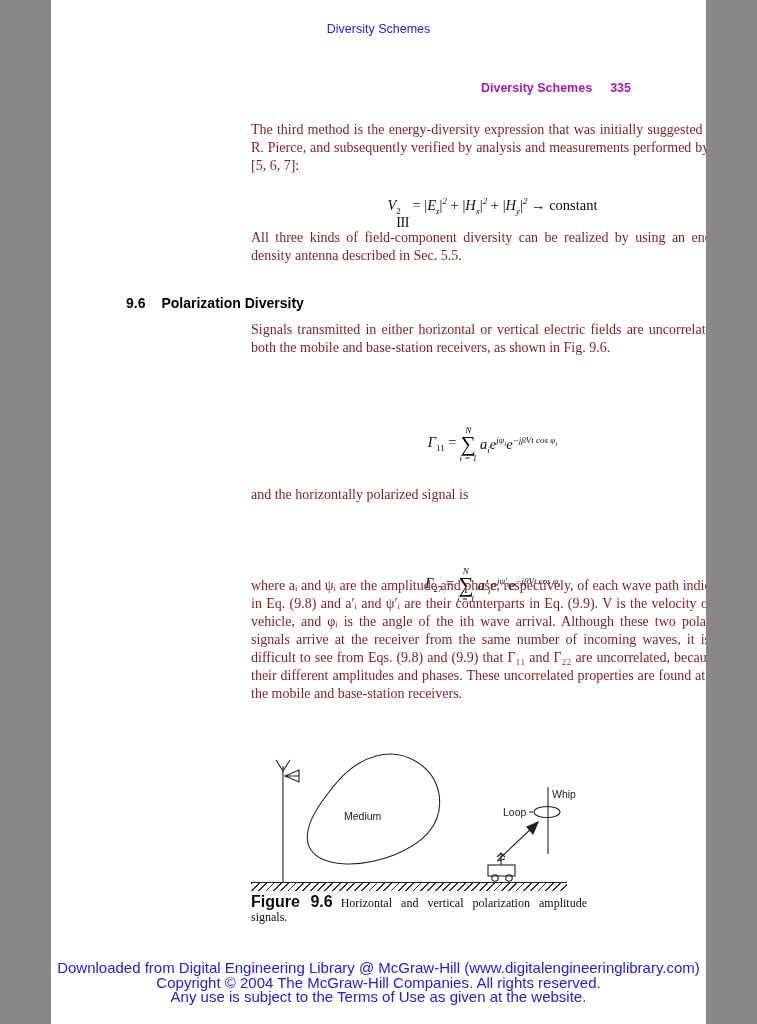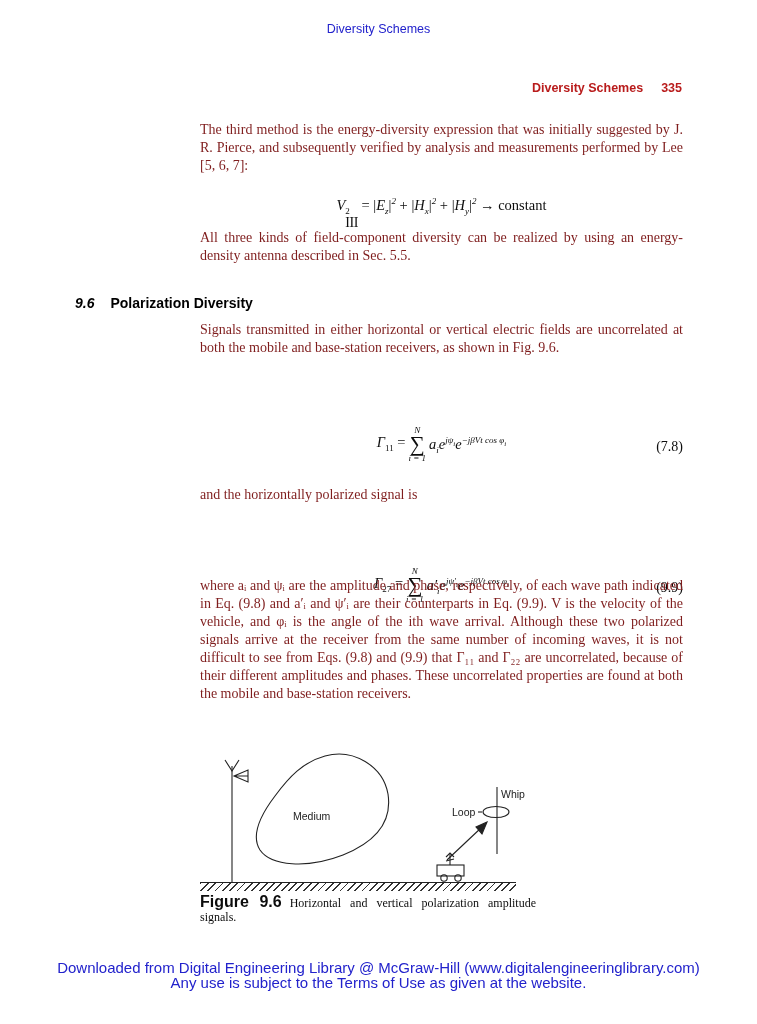--- a/index.html
+++ b/index.html
@@ -1,38 +1,38 @@
 <!DOCTYPE html>
 <html><head>
 <meta charset="utf-8">
 <style>
   * { margin:0; padding:0; box-sizing:border-box; }
   html,body { background:#888; }
   .page {
-    position:relative; width:757px; height:1024px; margin:0 auto;
+    position:relative; width:655px; height:1024px; margin:0 auto;
     background:#ffffff; overflow:hidden;
     font-family:"Liberation Serif", "DejaVu Serif", serif;
     color:#111;
   }
   .abs { position:absolute; }
   .sans { font-family:"Liberation Sans", "DejaVu Sans", sans-serif; }
   .blue { color:#2222cc; }
 
   .top-header { top:22px; left:0; right:0; text-align:center; font-size:12.5px; }
-  .running-head { top:81px; right:75px; font-size:12.5px; font-weight:bold; color:#b91c1c; }
+  .running-head { top:81px; right:75px; font-size:12.5px; font-weight:bold; color:#a21caf; }
   .running-head .pageno { margin-left:18px; }
 
   .body-text {
     left:200px; width:483px; font-size:14px; line-height:18px;
     text-align:justify; color:#7f1d1d;
   }
   .indent { text-indent:13px; }
 
   .section-heading { top:295px; left:75px; font-size:14px; font-weight:bold; color:#000; }
-  .section-heading .num { margin-right:16px;font-style:italic; }
+  .section-heading .num { margin-right:16px; }
 
   
   .eq-center { text-align:center; font-size:14.5px; color:#0d0d0d; }
   .vi { font-style:italic; }
   sub, sup { font-size:9px; font-style:italic; }
   .stack { display:inline-flex; flex-direction:column; align-items:flex-start;
            line-height:1; font-size:9px; vertical-align:-4px; }
   .stack .sc { font-style:normal; font-size:14px; letter-spacing:-0.5px; }
   .eq-block { position:relative; }
   .eqline { display:inline-flex; align-items:center; }
@@ -139,16 +139,17 @@
     <text x="257" y="72" class="fig-label">Loop</text>
     <text x="306" y="54" class="fig-label">Whip</text>
   </svg>
 
   <div class="abs hatch"></div>
 
   <div class="abs caption"><span class="cap-label">Figure 9.6</span><span>Horizontal and vertical polarization amplitude signals.</span></div>
 
   <div class="abs footer sans blue">
     <div>Downloaded from Digital Engineering Library @ McGraw-Hill (www.digitalengineeringlibrary.com)</div>
+    <div>Copyright © 2004 The McGraw-Hill Companies. All rights reserved.</div>
     <div>Any use is subject to the Terms of Use as given at the website.</div>
   </div>
 
 </div>
 
 </body></html>

